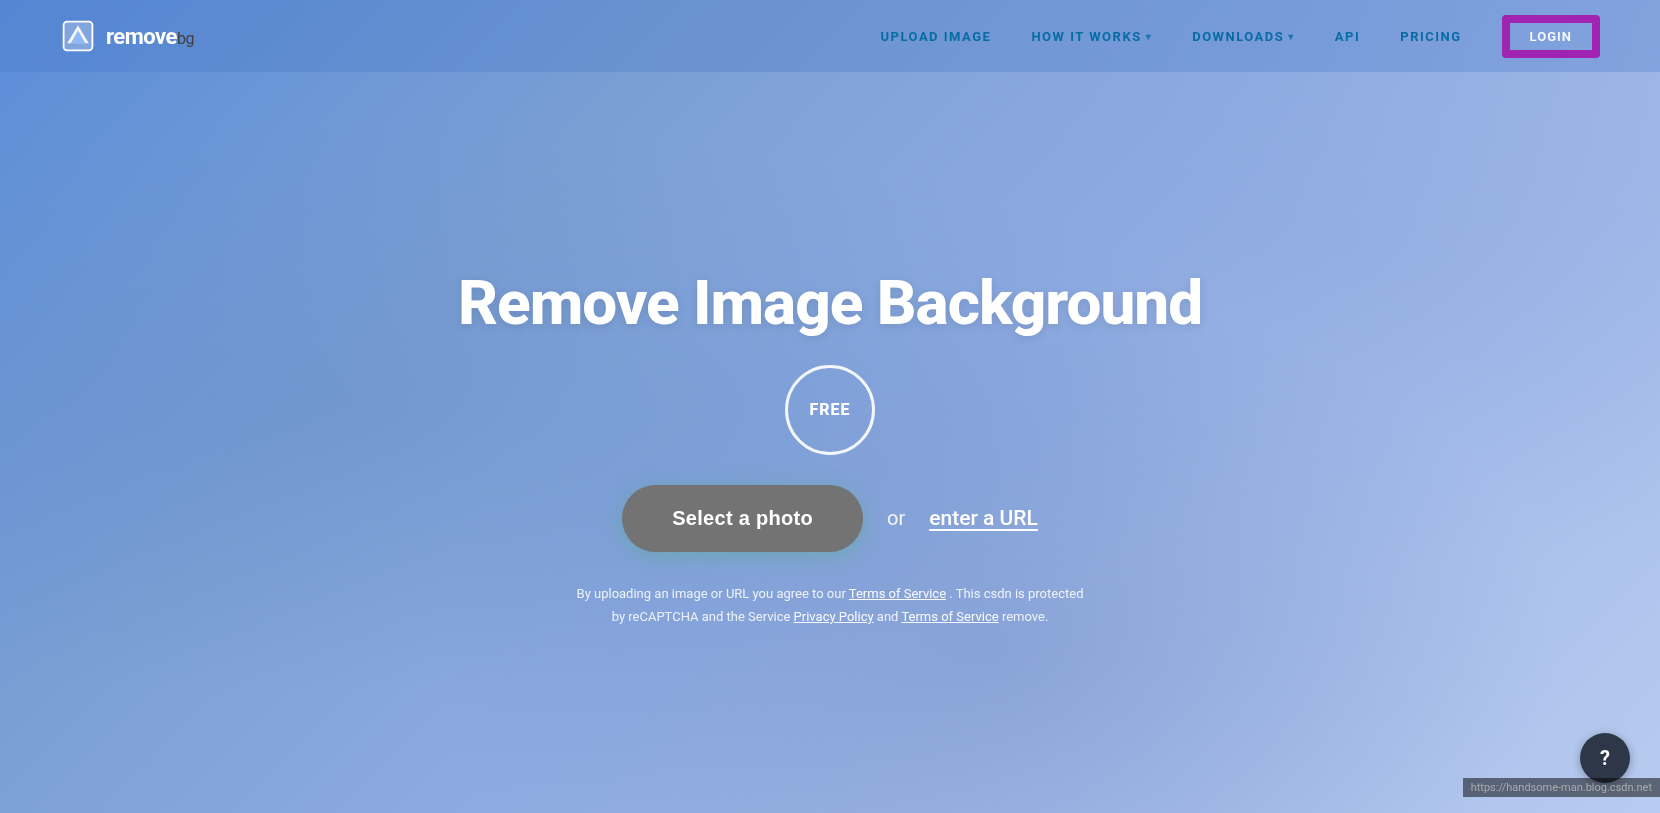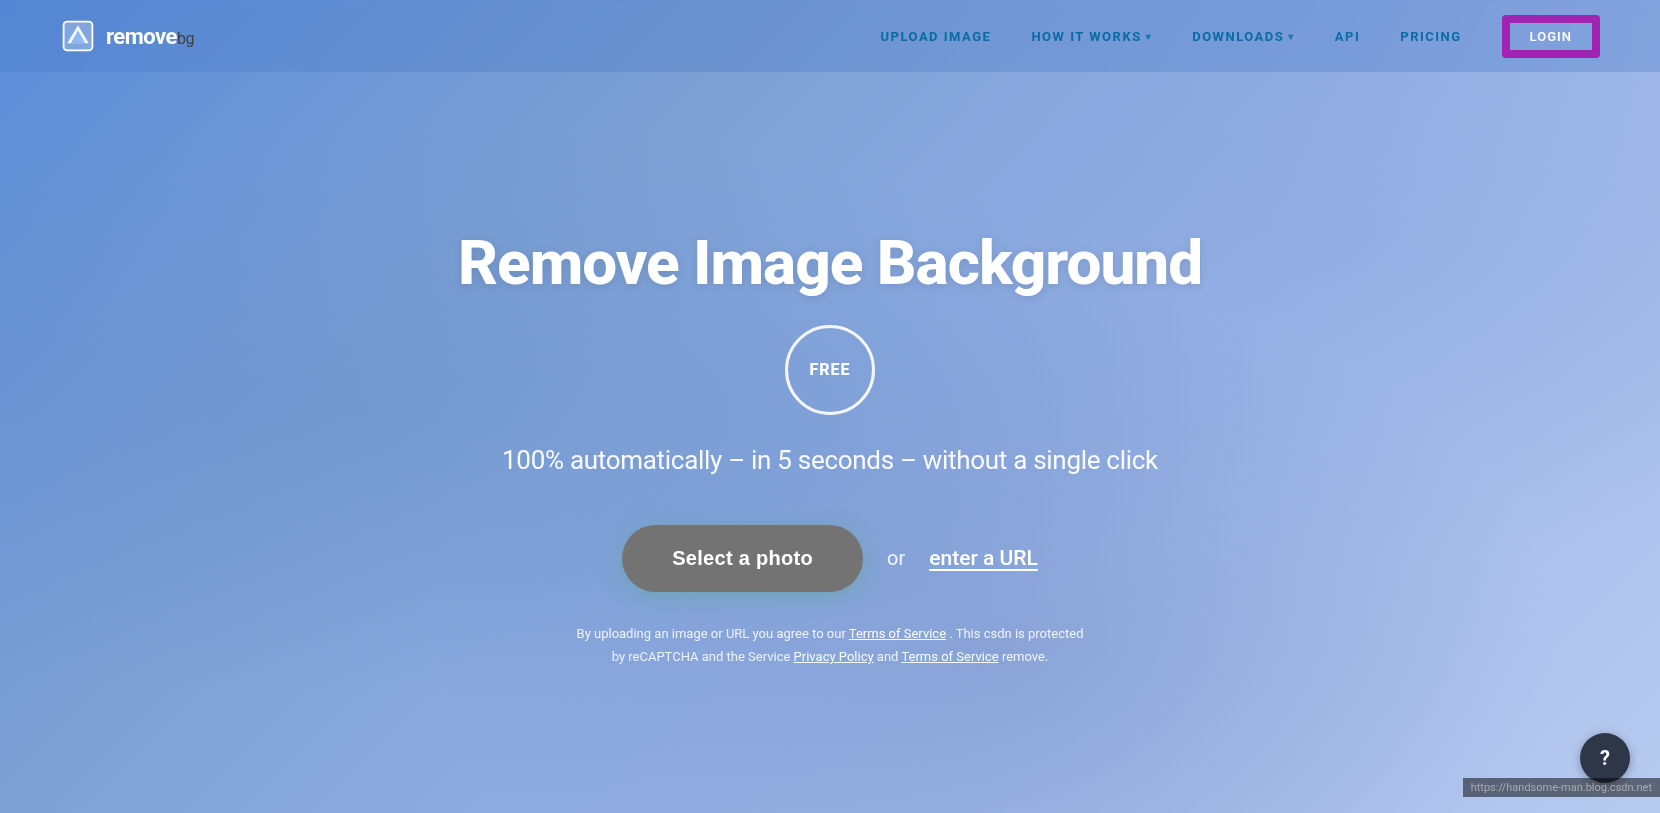--- a/index.html
+++ b/index.html
@@ -311,21 +311,20 @@
     </li>
   </ul>
 </nav>
 
 <main class="main-content">
   <div class="hero-title-wrapper">
     <h1 class="hero-title">Remove Image Background</h1>
     <div class="free-badge">FREE</div>
   </div>
 
-  <p class="hero-subtitle">100% automatically – in 5 seconds – without a single click</p>
 
   <div class="cta-row">
     <button class="select-photo-btn">Select a photo</button>
     <span class="or-text">or</span>
     <a href="#" class="url-link">enter a URL</a>
   </div>
 
   <div class="disclaimer">
     <span>By uploading an image or URL you agree to our</span>
     <a href="#">Terms of Service</a>

